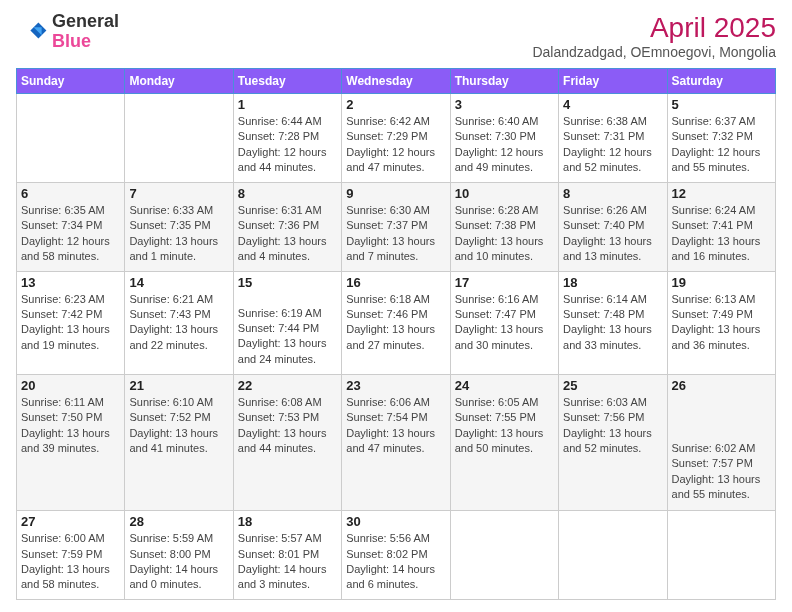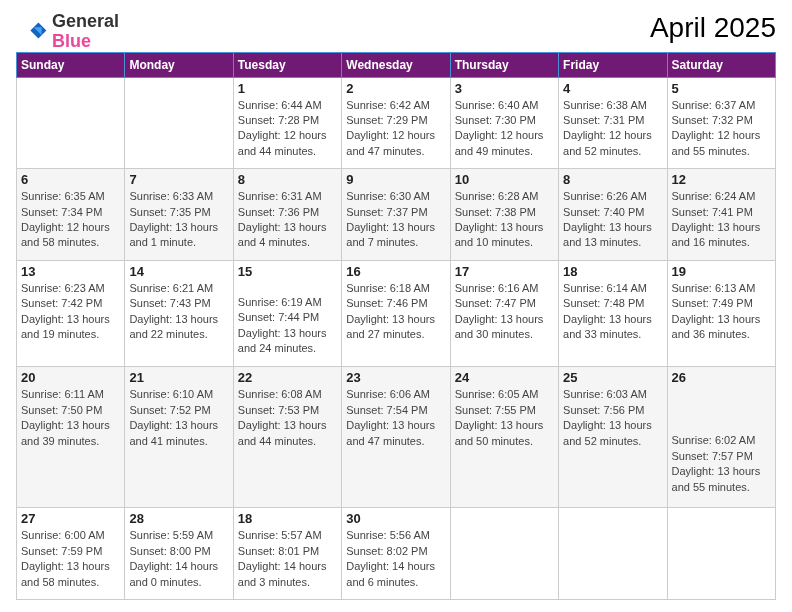--- a/index.html
+++ b/index.html
@@ -14,20 +14,21 @@
       width: 792px;
       height: 612px;
       padding: 12px 16px;
       display: flex;
       flex-direction: column;
     }
     .header {
       display: flex;
       justify-content: space-between;
       align-items: flex-start;
+      margin-bottom: 8px;
       gap: 35px;
     }
     .logo {
       display: flex;
       align-items: center;
       gap: 4px;
     }
     .logo-text {
       font-size: 18px;
       font-weight: bold;
@@ -38,35 +39,35 @@
     .logo-icon {
       width: 32px;
       height: 32px;
     }
     .title-block {
       text-align: right;
     }
     .main-title {
       font-size: 28px;
       font-weight: normal;
-      color: #000000;
+      color: #be185d;
     }
     .subtitle {
       font-size: 14px;
       color: #555;
     }
     .calendar {
       flex: 1;
       border: 1px solid #ccc;
       border-collapse: collapse;
       width: 100%;
       table-layout: fixed;
     }
     .calendar thead tr th {
-      background: #701a75;
+      background: #8b5cf6;
       color: #fff;
       font-size: 12px;
       font-weight: bold;
       padding: 5px 4px;
       text-align: left;
       border: 1px solid #4a90d9;
     }
     .calendar tbody tr td {
       vertical-align: top;
       border: 1px solid #ccc;
@@ -107,20 +108,21 @@
         <polygon points="28,8 38,18 28,28 18,18" fill="#1565c0"></polygon>
         <polygon points="22,14 32,14 32,24" fill="#42a5f5"></polygon>
       </svg>
       <div class="logo-text">
         <div>General</div>
         <div class="blue">Blue</div>
       </div>
     </div>
     <div class="title-block">
       <div class="main-title">April 2025</div>
+      <div class="subtitle">Dalandzadgad, OEmnoegovi, Mongolia</div>
     </div>
   </div>
 
   <table class="calendar">
     <thead>
       <tr>
       <th>Sunday</th>
           <th>Monday</th>
           <th>Tuesday</th>
           <th>Wednesday</th>

